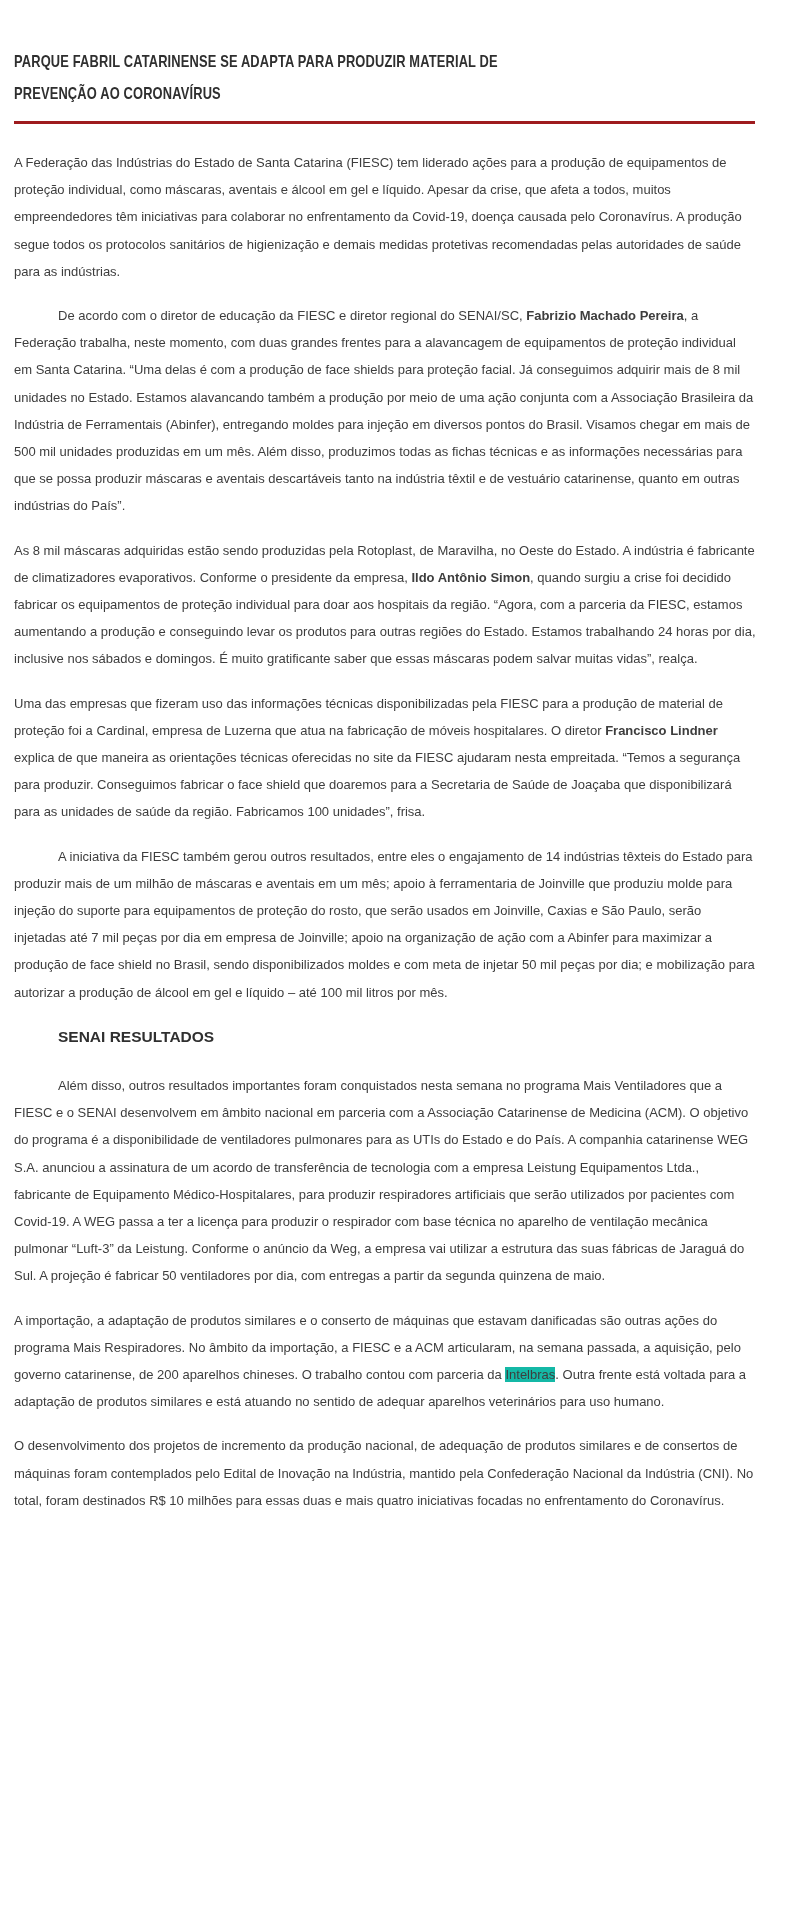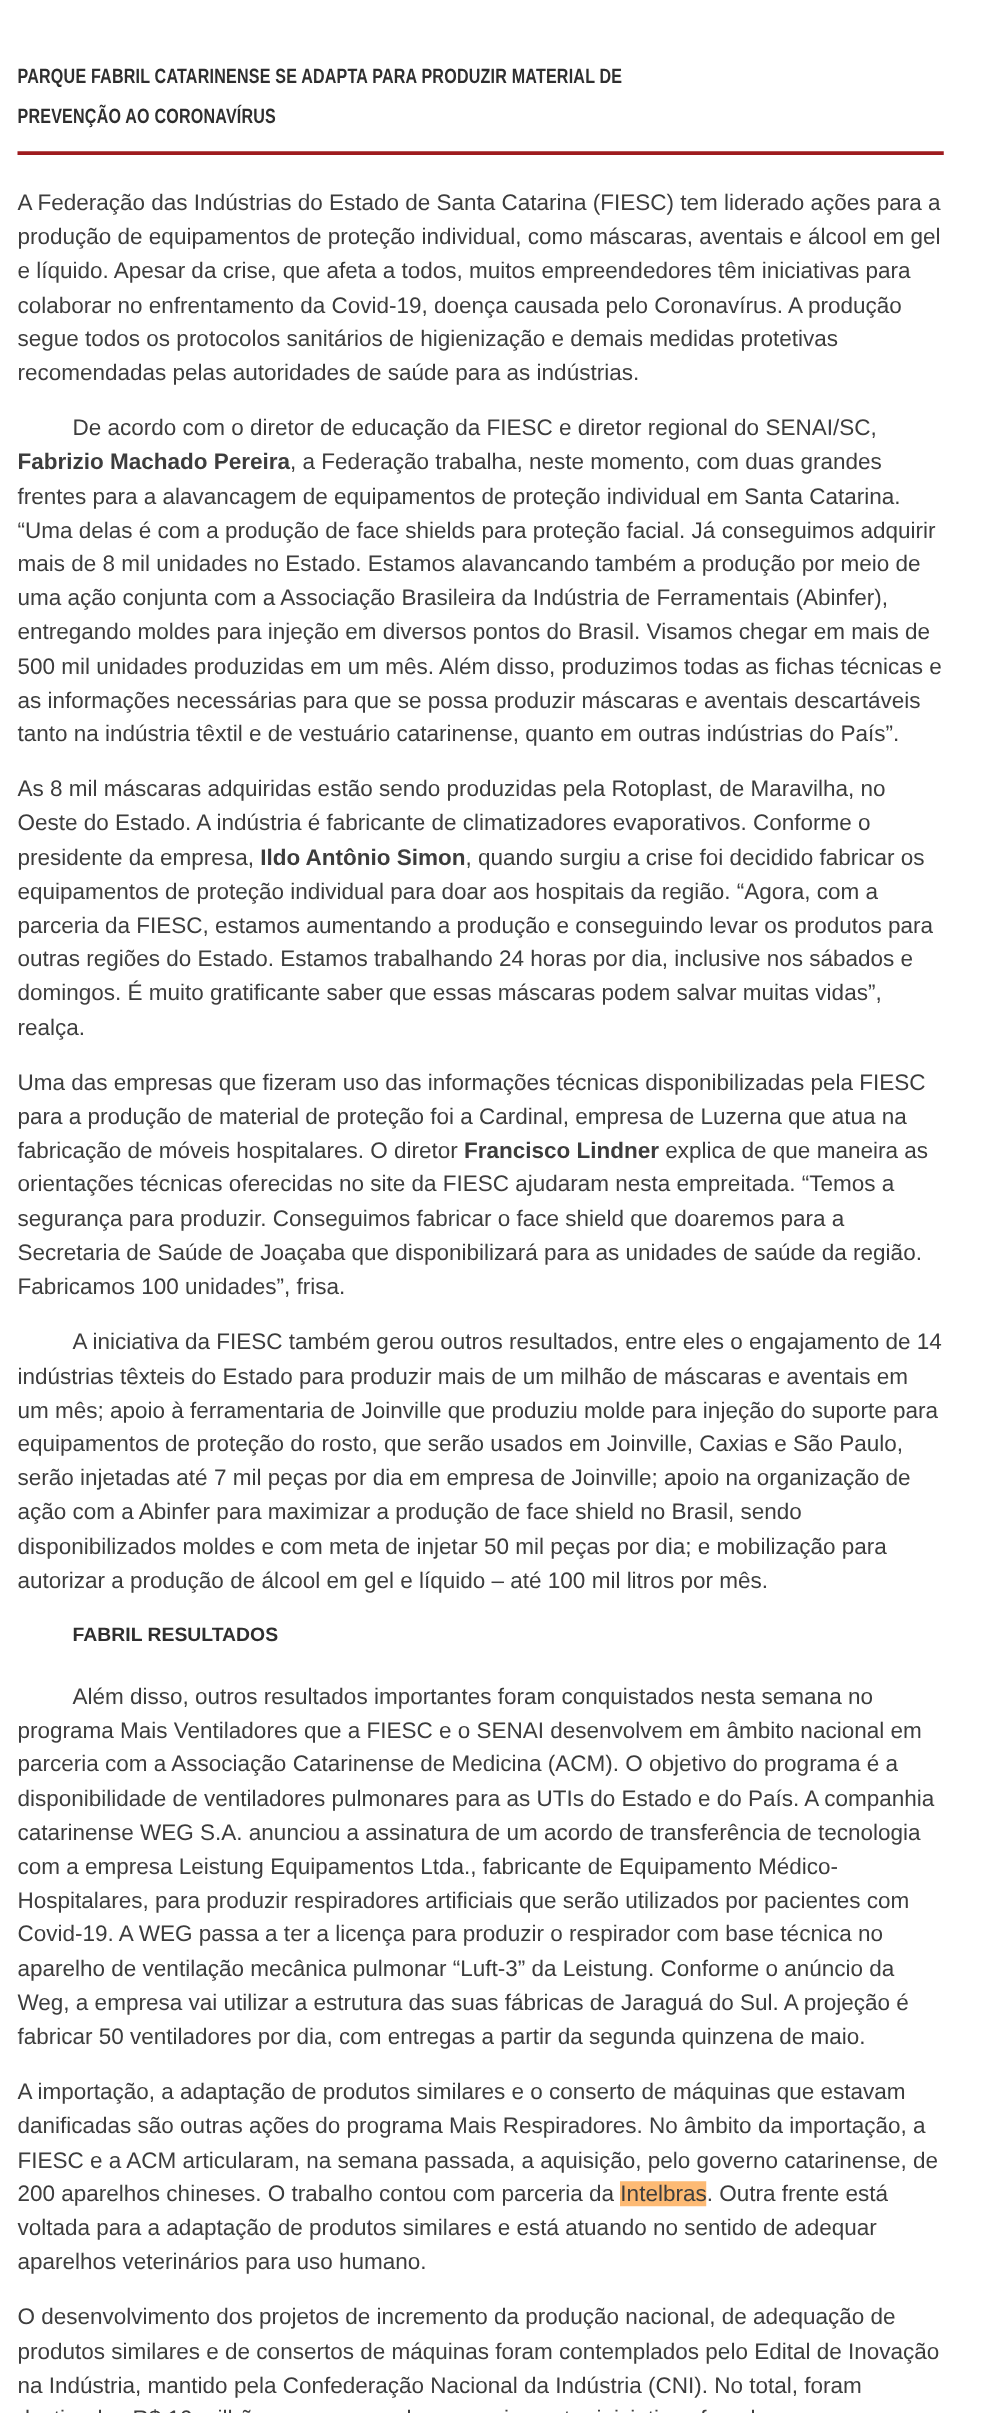--- a/index.html
+++ b/index.html
@@ -11,29 +11,29 @@
   .article { position:absolute; left:14px; top:0; width:742px; }
   .article-title {
     margin:21px 0 0 0; width:660px;
     transform:scaleX(0.78); transform-origin:0 0;
     font-size:16.5px; line-height:32px; font-weight:bold;
     color:#2f2f2f; letter-spacing:0.2px;
   }
   .title-rule { margin-top:12px; width:741px; height:3px; background:#9e1b1e; }
   .article-body { margin-top:25px; }
   .article-paragraph {
-    margin:0 0 17px 0; font-size:18px; line-height:27.2px; color:#3d3d3d;
+    margin:0 0 17px 0; font-size:13px; line-height:27.2px; color:#3d3d3d;
   }
   .article-paragraph.indented { text-indent:44px; }
   .article-subheading {
     margin:10px 0 22px 44px; font-size:15.5px; line-height:27px;
     font-weight:bold; color:#2f2f2f;
   }
   .bold { font-weight:bold; }
-  .highlight { background:#fdba74; }
+  .highlight { background:#14b8a6; }
   
   .sidebar { position:absolute; left:0; top:0; width:791px; height:1930px; pointer-events:none; }
   .sidebar > * { pointer-events:auto; }
   .sb-dark { position:absolute; left:777px; width:60px; background:#333333; }
   .sb-dark-1 { top:10px;  height:45px; }
   .sb-dark-2 { top:178px; height:50px; }
   .sb-dark-3 { top:552px; height:56px; }
   .sb-input {
     position:absolute; left:777px; top:75px; width:60px; height:30px;
     background:#ffffff; border:1px solid #cccccc; cursor:text;
@@ -60,21 +60,21 @@
 
   <main class="article">
     <h1 class="article-title">PARQUE FABRIL CATARINENSE SE ADAPTA PARA PRODUZIR MATERIAL DE PREVENÇÃO AO CORONAVÍRUS</h1>
     <div class="title-rule"></div>
     <div class="article-body">
         <p class="article-paragraph"><span> A Federação das Indústrias do Estado de Santa Catarina (FIESC) tem liderado ações para a produção de equipamentos de proteção individual, como máscaras, aventais e álcool em gel e líquido. Apesar da crise, que afeta a todos, muitos empreendedores têm iniciativas para colaborar no enfrentamento da Covid-19, doença causada pelo Coronavírus. A produção segue todos os protocolos sanitários de higienização e demais medidas protetivas recomendadas pelas autoridades de saúde para as indústrias.</span></p>
         <p class="article-paragraph indented"><span>De acordo com o diretor de educação da FIESC e diretor regional do SENAI/SC, </span><span class="bold">Fabrizio Machado Pereira</span><span>, a Federação trabalha, neste momento, com duas grandes frentes para a alavancagem de equipamentos de proteção individual em Santa Catarina. “Uma delas é com a produção de face shields para proteção facial. Já conseguimos adquirir mais de 8 mil unidades no Estado. Estamos alavancando também a produção por meio de uma ação conjunta com a Associação Brasileira da Indústria de Ferramentais (Abinfer), entregando moldes para injeção em diversos pontos do Brasil. Visamos chegar em mais de 500 mil unidades produzidas em um mês. Além disso, produzimos todas as fichas técnicas e as informações necessárias para que se possa produzir máscaras e aventais descartáveis tanto na indústria têxtil e de vestuário catarinense, quanto em outras indústrias do País”.</span></p>
         <p class="article-paragraph"><span>As 8 mil máscaras adquiridas estão sendo produzidas pela Rotoplast, de Maravilha, no Oeste do Estado. A indústria é fabricante de climatizadores evaporativos. Conforme o presidente da empresa, </span><span class="bold">Ildo Antônio Simon</span><span>, quando surgiu a crise foi decidido fabricar os equipamentos de proteção individual para doar aos hospitais da região. “Agora, com a parceria da FIESC, estamos aumentando a produção e conseguindo levar os produtos para outras regiões do Estado. Estamos trabalhando 24 horas por dia, inclusive nos sábados e domingos. É muito gratificante saber que essas máscaras podem salvar muitas vidas”, realça.</span></p>
         <p class="article-paragraph"><span>Uma das empresas que fizeram uso das informações técnicas disponibilizadas pela FIESC para a produção de material de proteção foi a Cardinal, empresa de Luzerna que atua na fabricação de móveis hospitalares. O diretor </span><span class="bold">Francisco Lindner</span><span> explica de que maneira as orientações técnicas oferecidas no site da FIESC ajudaram nesta empreitada. “Temos a segurança para produzir. Conseguimos fabricar o face shield que doaremos para a Secretaria de Saúde de Joaçaba que disponibilizará para as unidades de saúde da região. Fabricamos 100 unidades”, frisa.</span></p>
         <p class="article-paragraph indented"><span>A iniciativa da FIESC também gerou outros resultados, entre eles o engajamento de 14 indústrias têxteis do Estado para produzir mais de um milhão de máscaras e aventais em um mês; apoio à ferramentaria de Joinville que produziu molde para injeção do suporte para equipamentos de proteção do rosto, que serão usados em Joinville, Caxias e São Paulo, serão injetadas até 7 mil peças por dia em empresa de Joinville; apoio na organização de ação com a Abinfer para maximizar a produção de face shield no Brasil, sendo disponibilizados moldes e com meta de injetar 50 mil peças por dia; e mobilização para autorizar a produção de álcool em gel e líquido – até 100 mil litros por mês.</span></p>
-        <h2 class="article-subheading">FABRIL RESULTADOS</h2>
+        <h2 class="article-subheading">SENAI RESULTADOS</h2>
         <p class="article-paragraph indented"><span>Além disso, outros resultados importantes foram conquistados nesta semana no programa Mais Ventiladores que a FIESC e o SENAI desenvolvem em âmbito nacional em parceria com a Associação Catarinense de Medicina (ACM). O objetivo do programa é a disponibilidade de ventiladores pulmonares para as UTIs do Estado e do País. A companhia catarinense WEG S.A. anunciou a assinatura de um acordo de transferência de tecnologia com a empresa Leistung Equipamentos Ltda., fabricante de Equipamento Médico-Hospitalares, para produzir respiradores artificiais que serão utilizados por pacientes com Covid-19. A WEG passa a ter a licença para produzir o respirador com base técnica no aparelho de ventilação mecânica pulmonar “Luft-3” da Leistung. Conforme o anúncio da Weg, a empresa vai utilizar a estrutura das suas fábricas de Jaraguá do Sul. A projeção é fabricar 50 ventiladores por dia, com entregas a partir da segunda quinzena de maio.</span></p>
         <p class="article-paragraph"><span>A importação, a adaptação de produtos similares e o conserto de máquinas que estavam danificadas são outras ações do programa Mais Respiradores. No âmbito da importação, a FIESC e a ACM articularam, na semana passada, a aquisição, pelo governo catarinense, de 200 aparelhos chineses. O trabalho contou com parceria da </span><span class="highlight">Intelbras</span><span>. Outra frente está voltada para a adaptação de produtos similares e está atuando no sentido de adequar aparelhos veterinários para uso humano.</span></p>
         <p class="article-paragraph"><span>O desenvolvimento dos projetos de incremento da produção nacional, de adequação de produtos similares e de consertos de máquinas foram contemplados pelo Edital de Inovação na Indústria, mantido pela Confederação Nacional da Indústria (CNI). No total, foram destinados R$ 10 milhões para essas duas e mais quatro iniciativas focadas no enfrentamento do Coronavírus.</span></p>
       </div>
   </main>
 
   <aside class="sidebar">
     <div class="sb-dark sb-dark-1"></div>
     <div class="sb-input"></div>
     <div class="sb-btn"></div>

